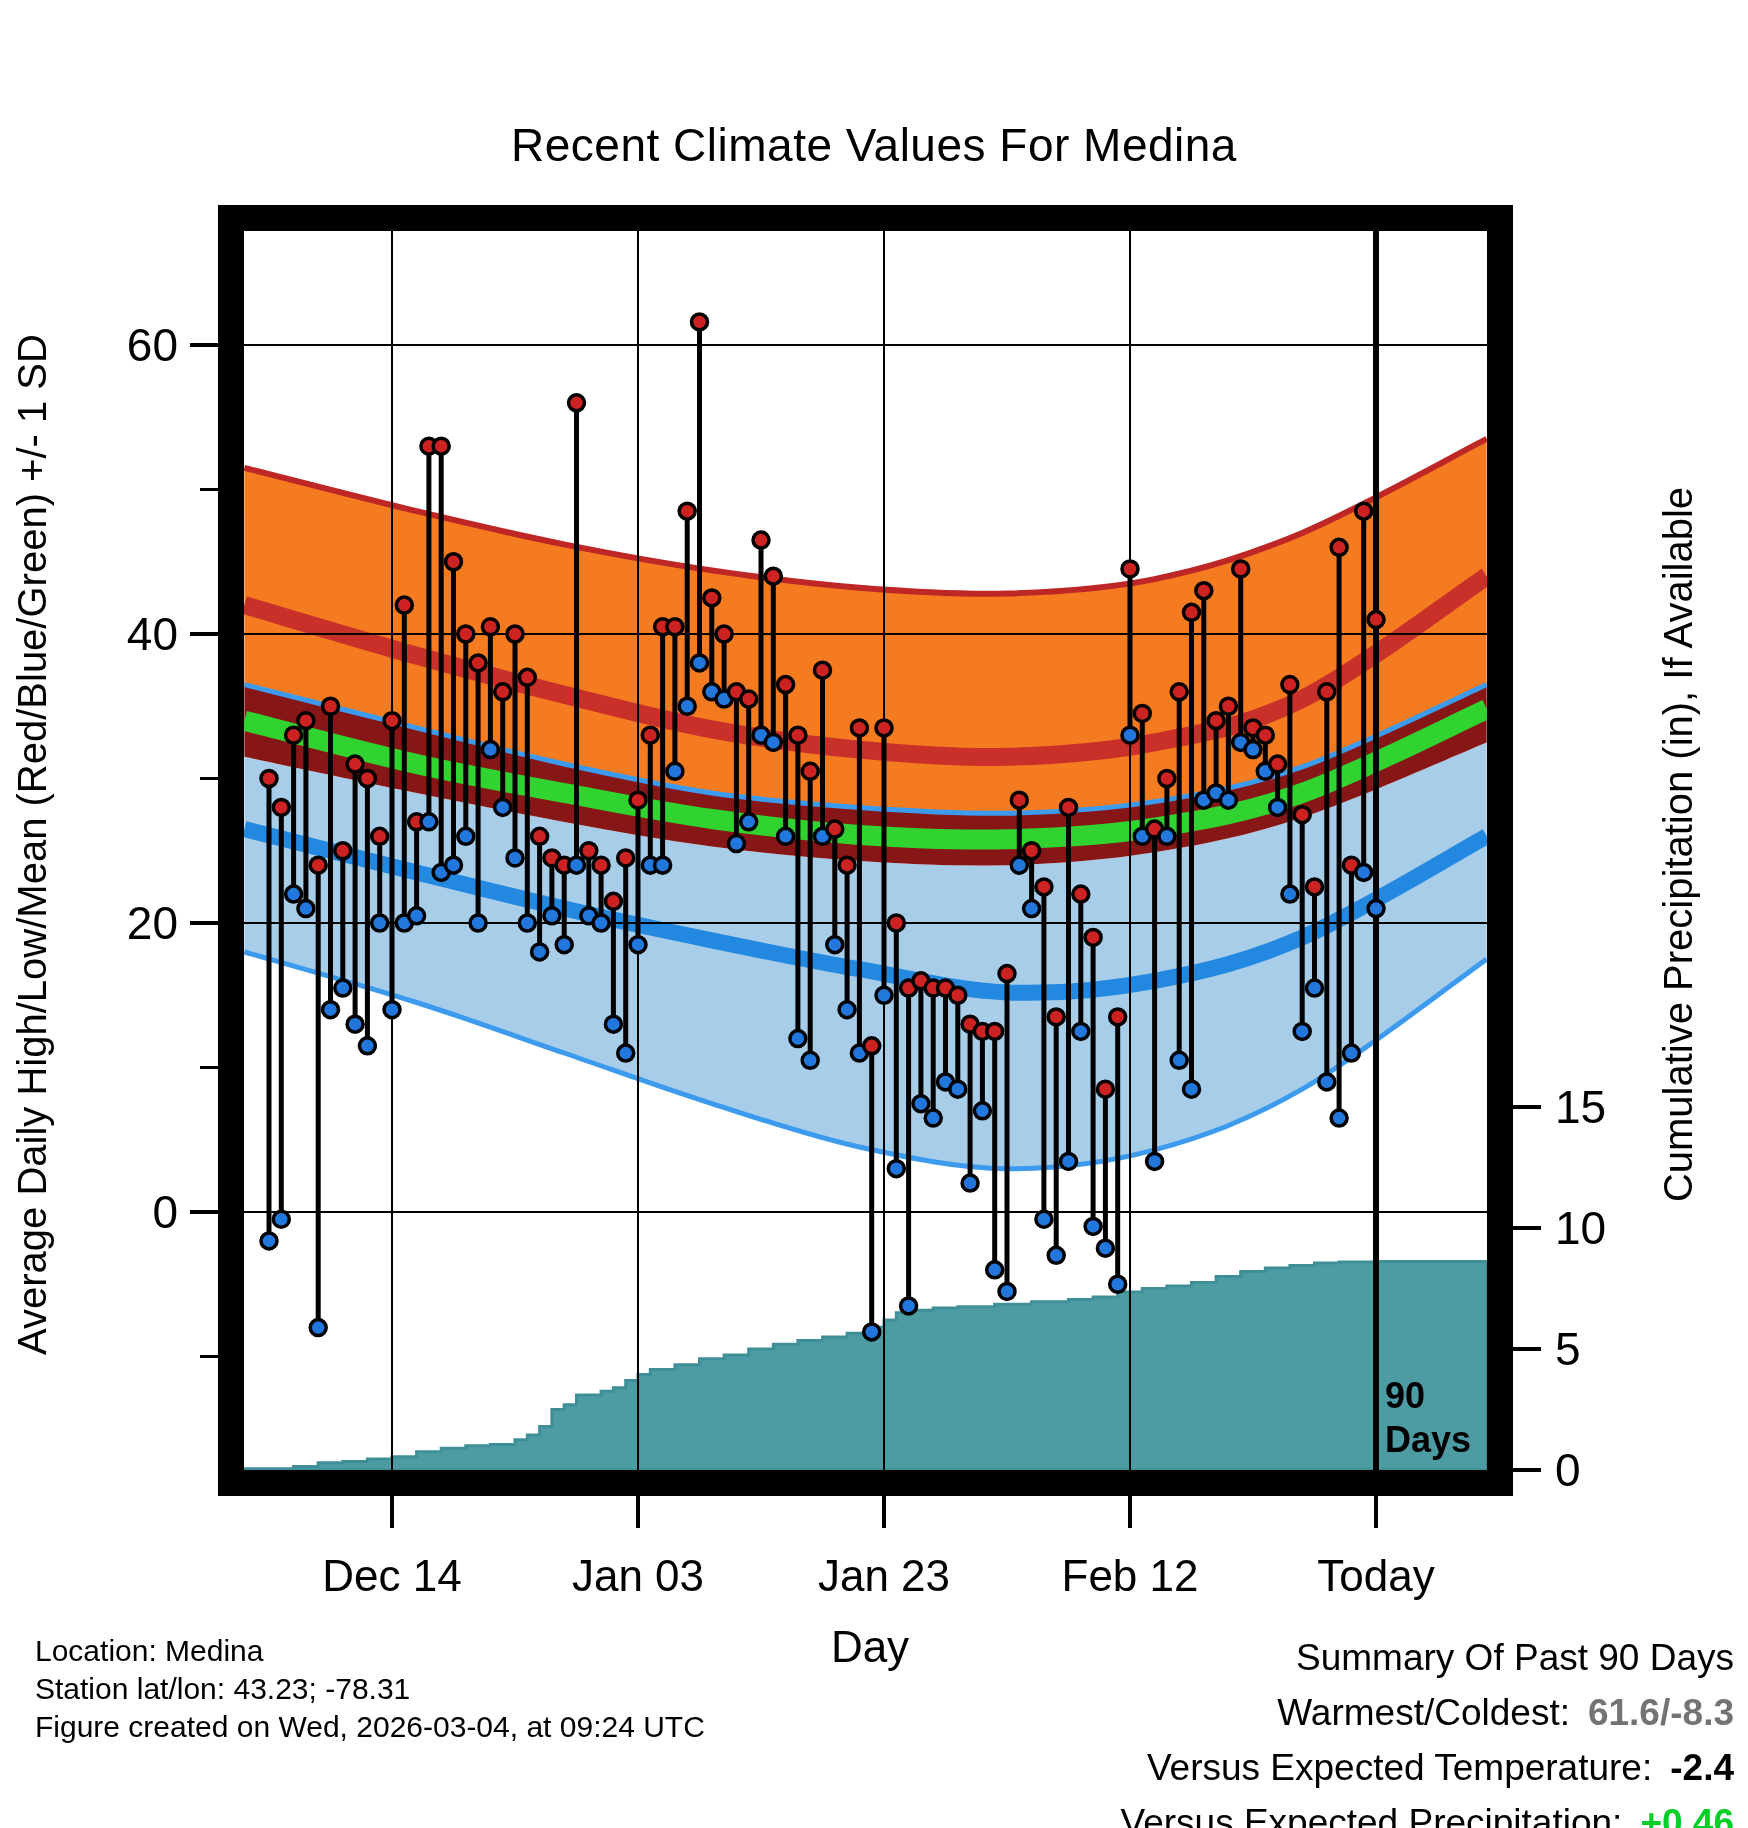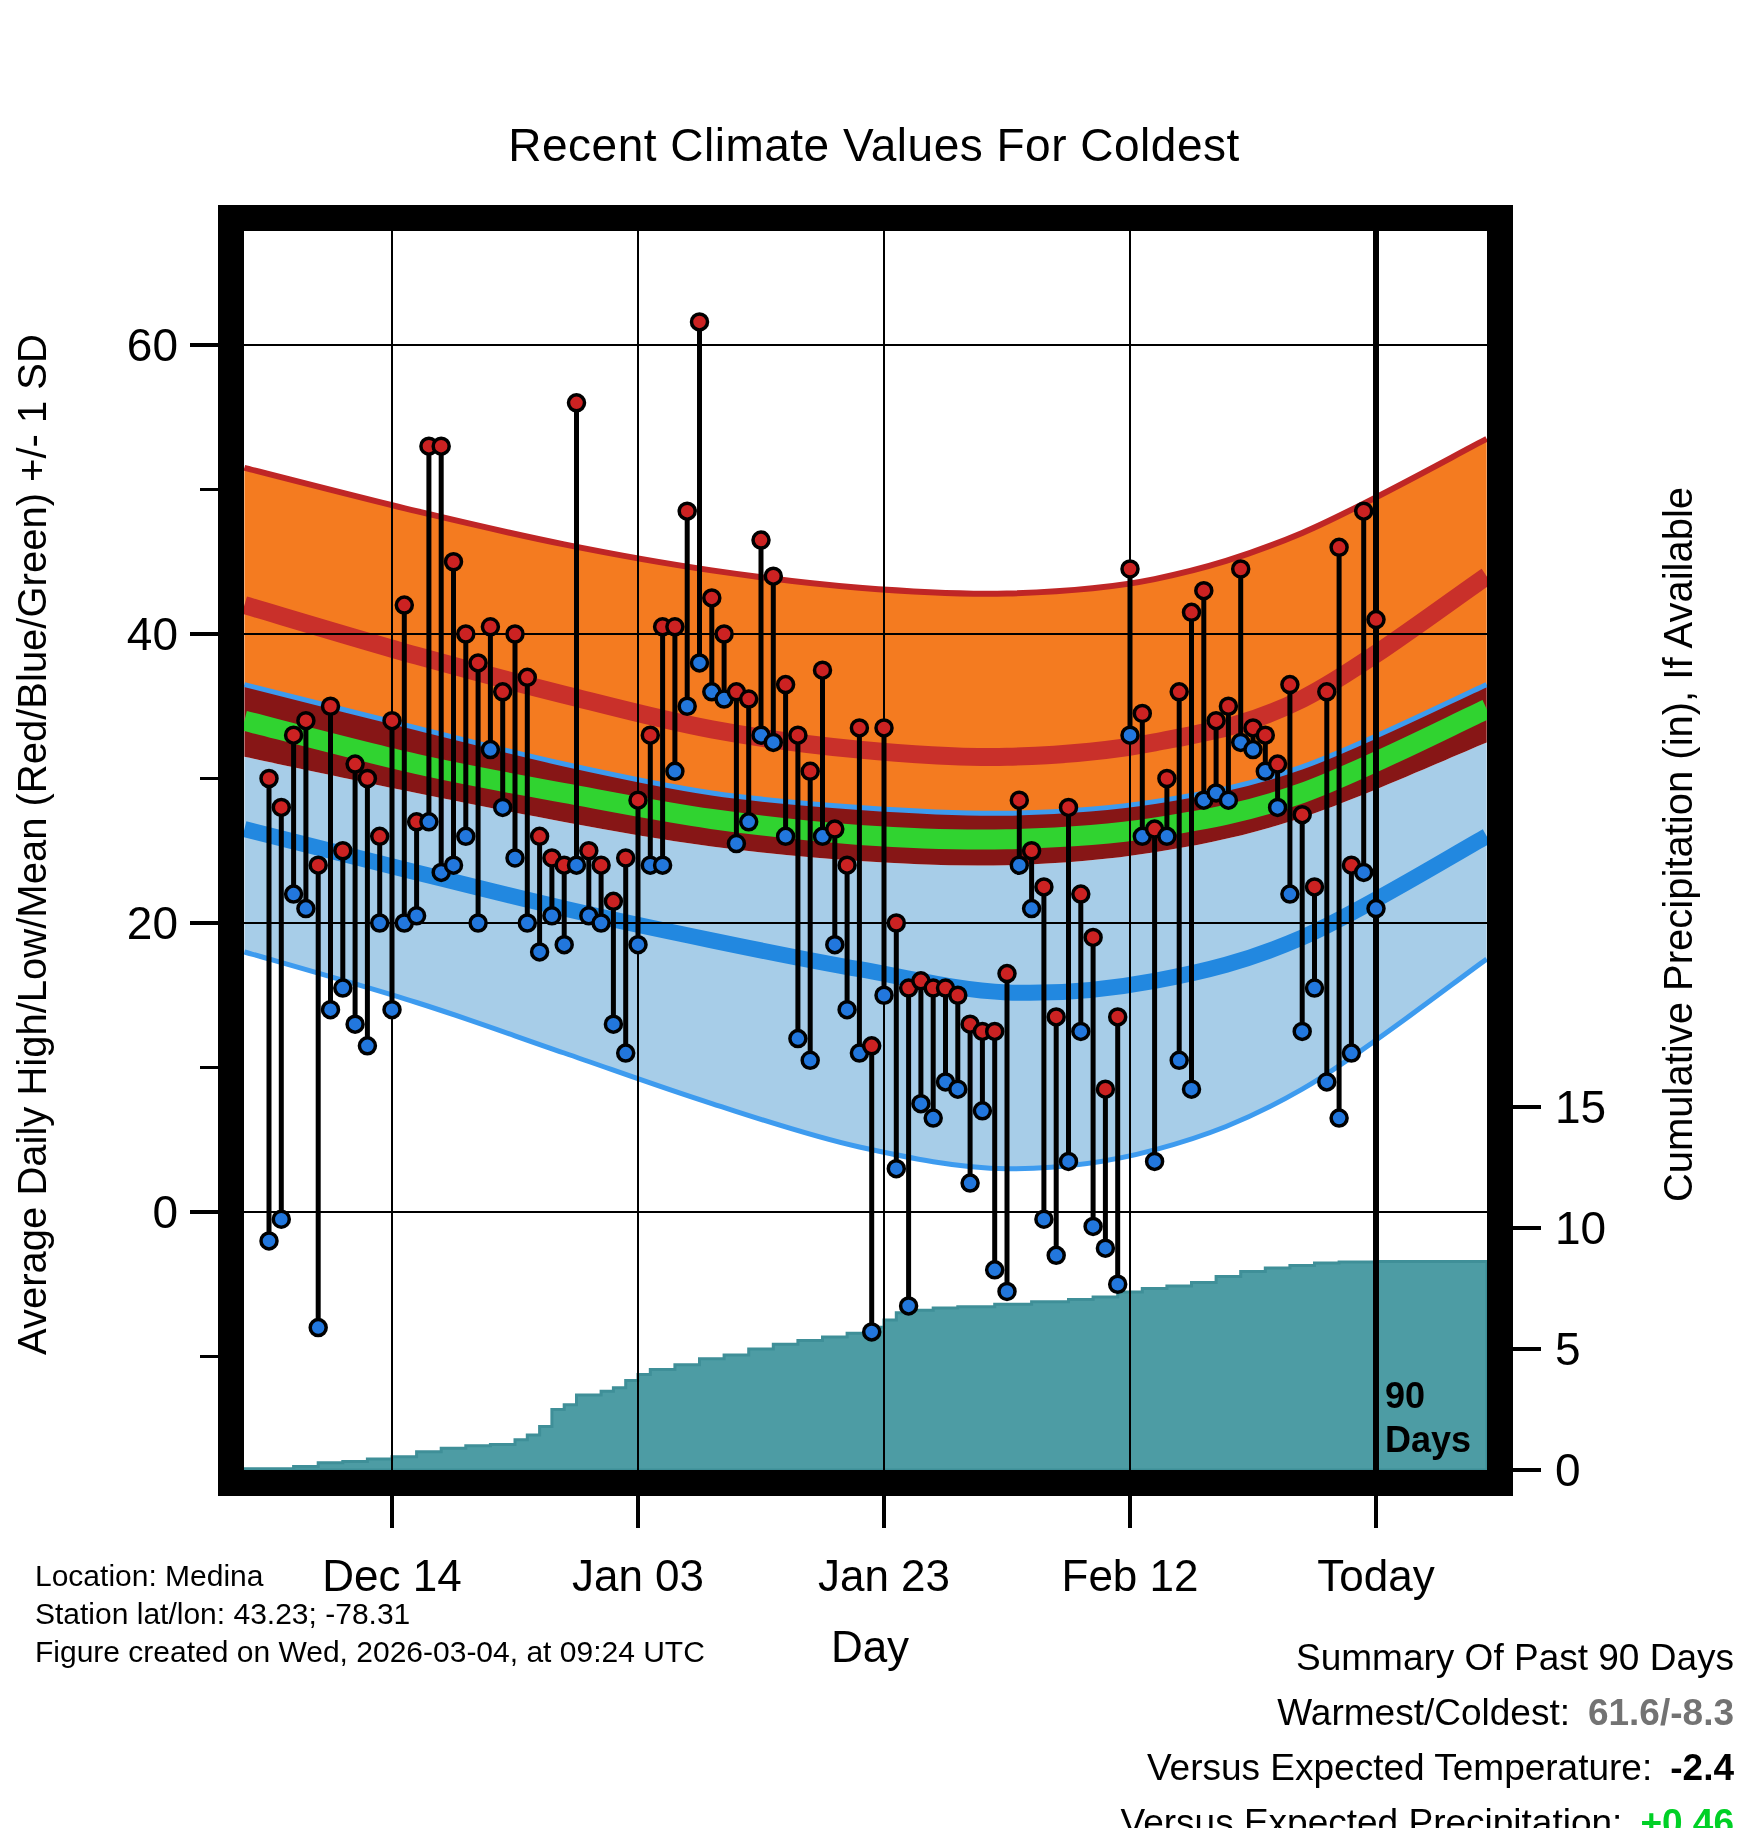--- a/index.html
+++ b/index.html
@@ -6,30 +6,30 @@
   body{width:1748px;height:1828px;position:relative;overflow:hidden;
        font-family:"Liberation Sans", sans-serif;color:#000;}
   .abs{position:absolute;}
   #title{top:118px;left:0;width:1748px;text-align:center;font-size:46px;font-weight:500;letter-spacing:0.5px;}
   #ylabel-left{left:-748px;top:822px;width:1560px;text-align:center;
 
     transform:rotate(-90deg);font-size:40px;}
   #ylabel-right{left:898px;top:822px;width:1560px;text-align:center;
     transform:rotate(-90deg);font-size:40px;}
   #xlabel{top:1622px;left:0;width:1740px;text-align:center;font-size:44px;}
-  #footer{left:35px;top:1557px;font-size:30px;line-height:38px;}
+  #footer{left:35px;top:1632px;font-size:30px;line-height:38px;}
   #footer div{white-space:pre;}
   #summary{right:14px;top:1630px;text-align:right;font-size:37px;line-height:55px;}
   #summary .val{font-weight:bold;padding-left:18px;}
   svg text{font-family:"Liberation Sans", sans-serif;}
 </style>
 </head>
 <body>
 
-<div class="abs" id="title">Recent Climate Values For Coldest</div>
+<div class="abs" id="title">Recent Climate Values For Medina</div>
 
 <div class="abs" id="ylabel-left">Average Daily High/Low/Mean (Red/Blue/Green) +/- 1 SD</div>
 <div class="abs" id="ylabel-right">Cumulative Precipitation (in), If Available</div>
 <div class="abs" id="xlabel">Day</div>
 
 <svg id="chart" class="abs" style="left:0;top:0" width="1748" height="1828" viewBox="0 0 1748 1828">
   <defs>
     <clipPath id="plotclip">
         <rect x="244" y="231" width="1243" height="1239"></rect>
       </clipPath>

